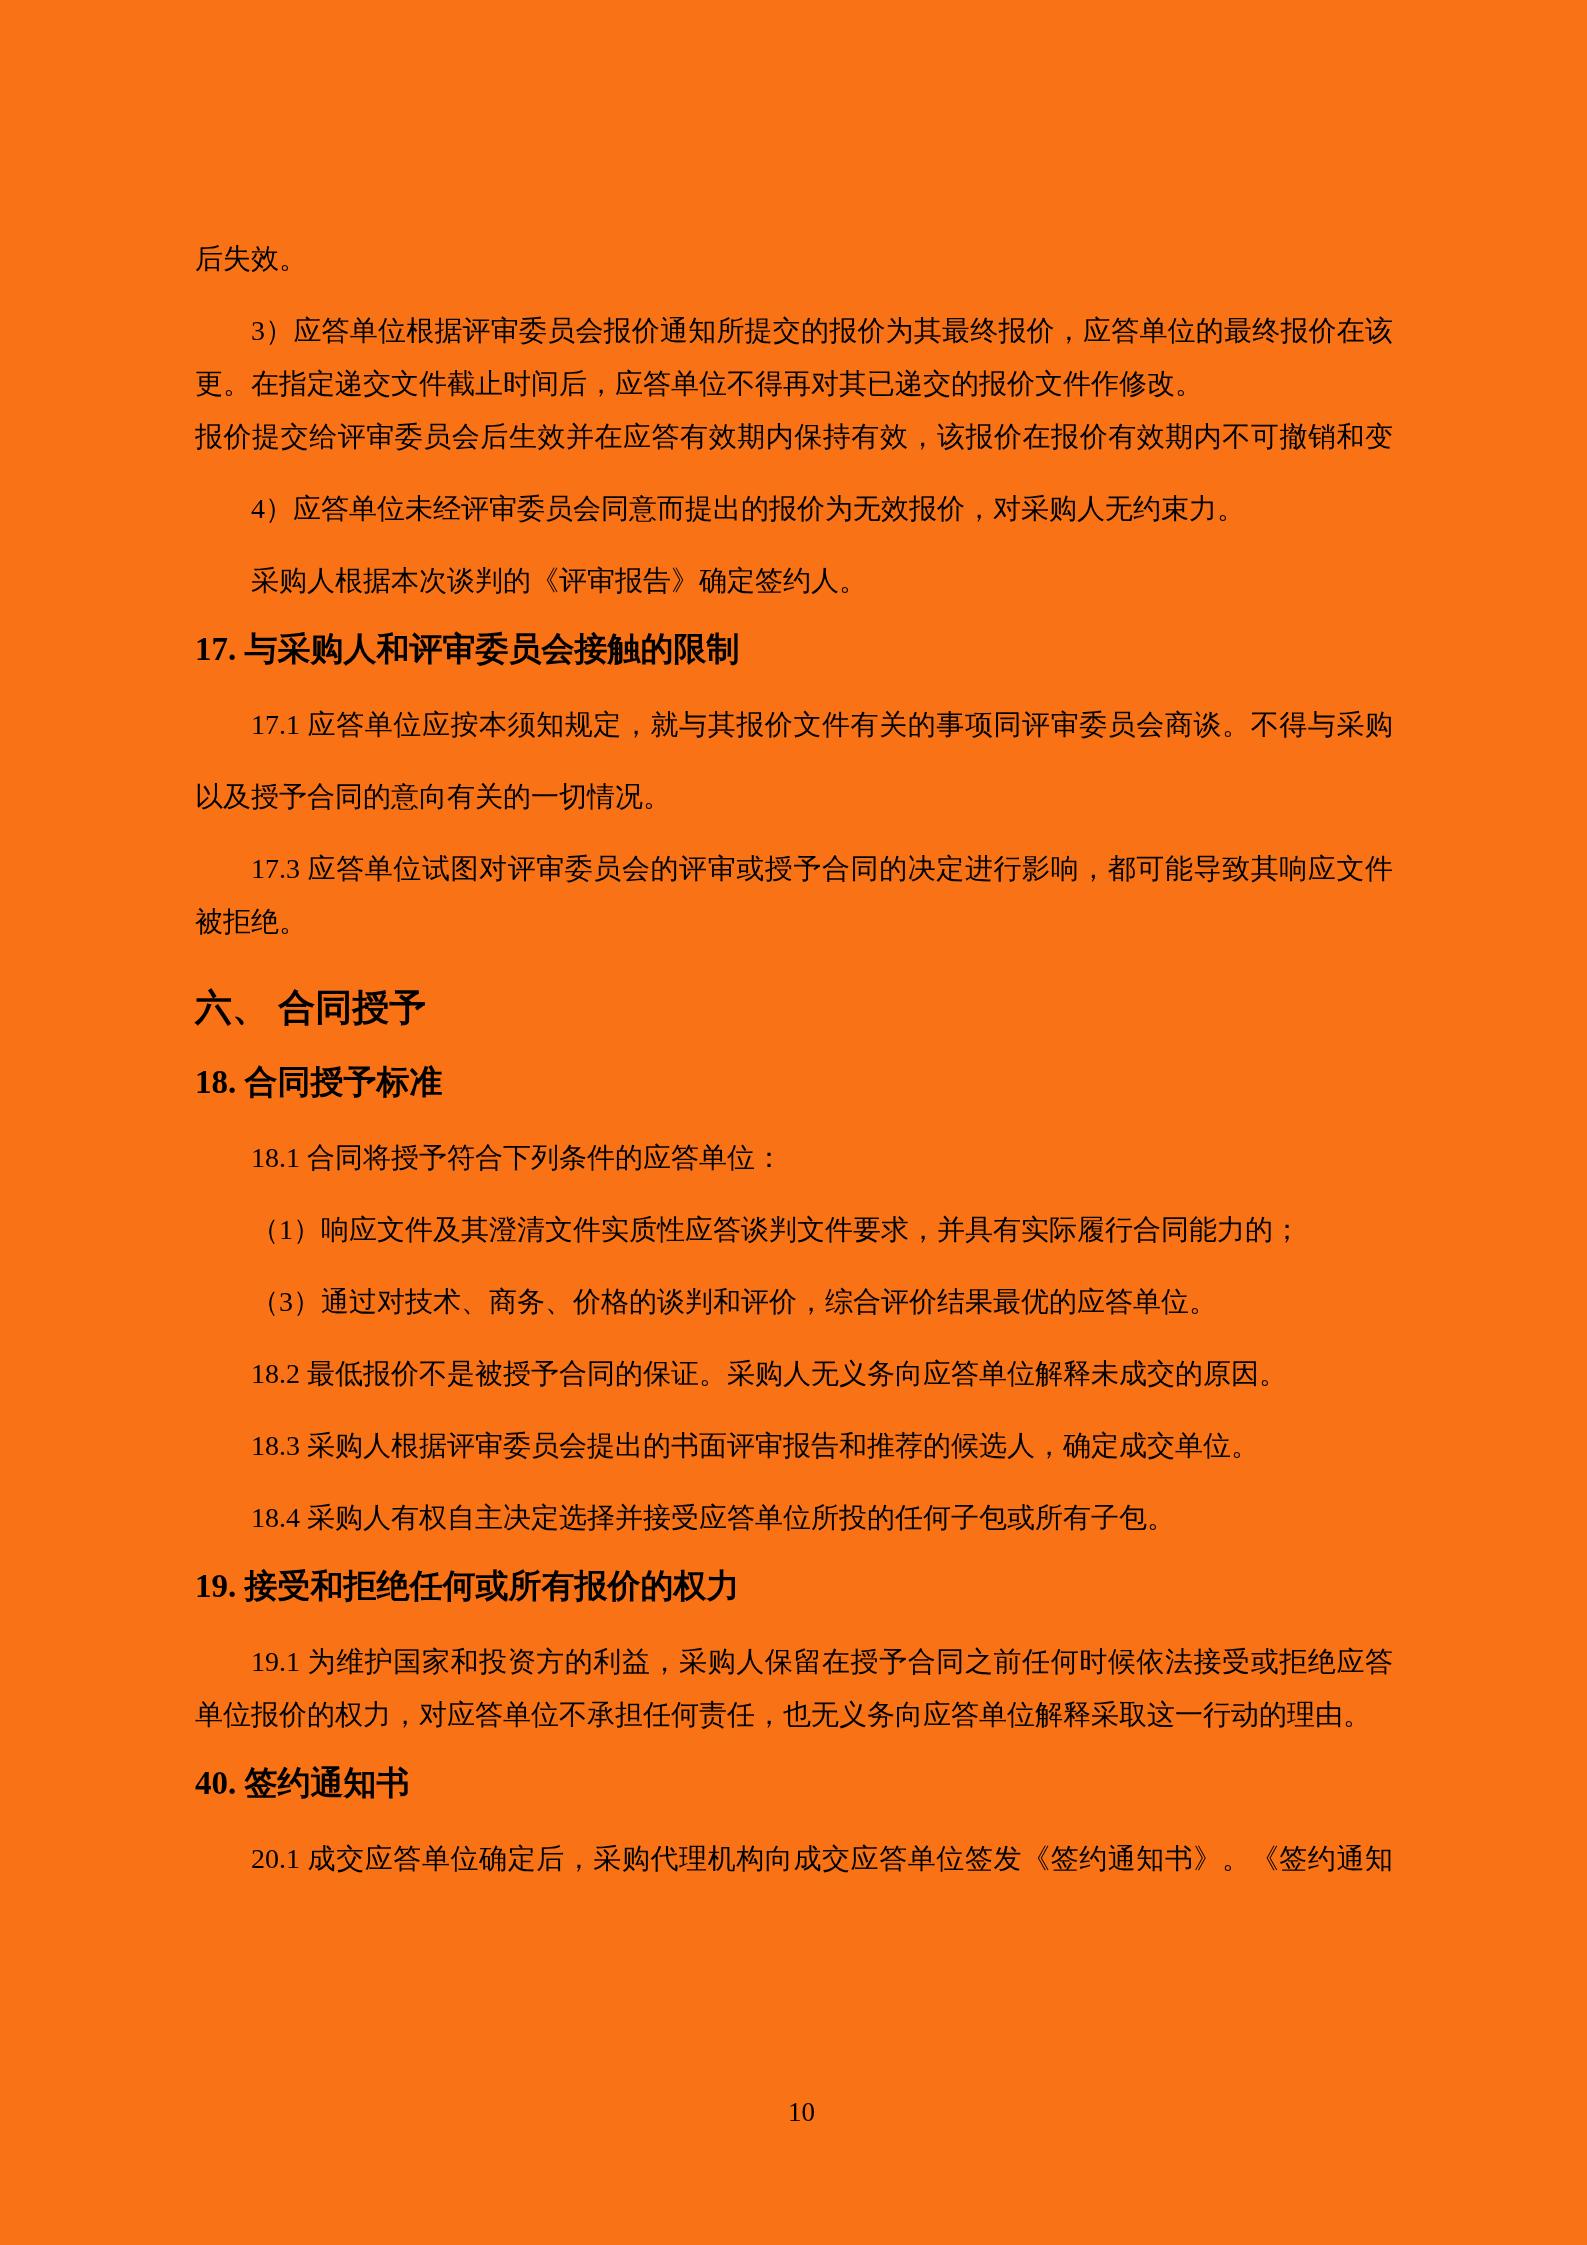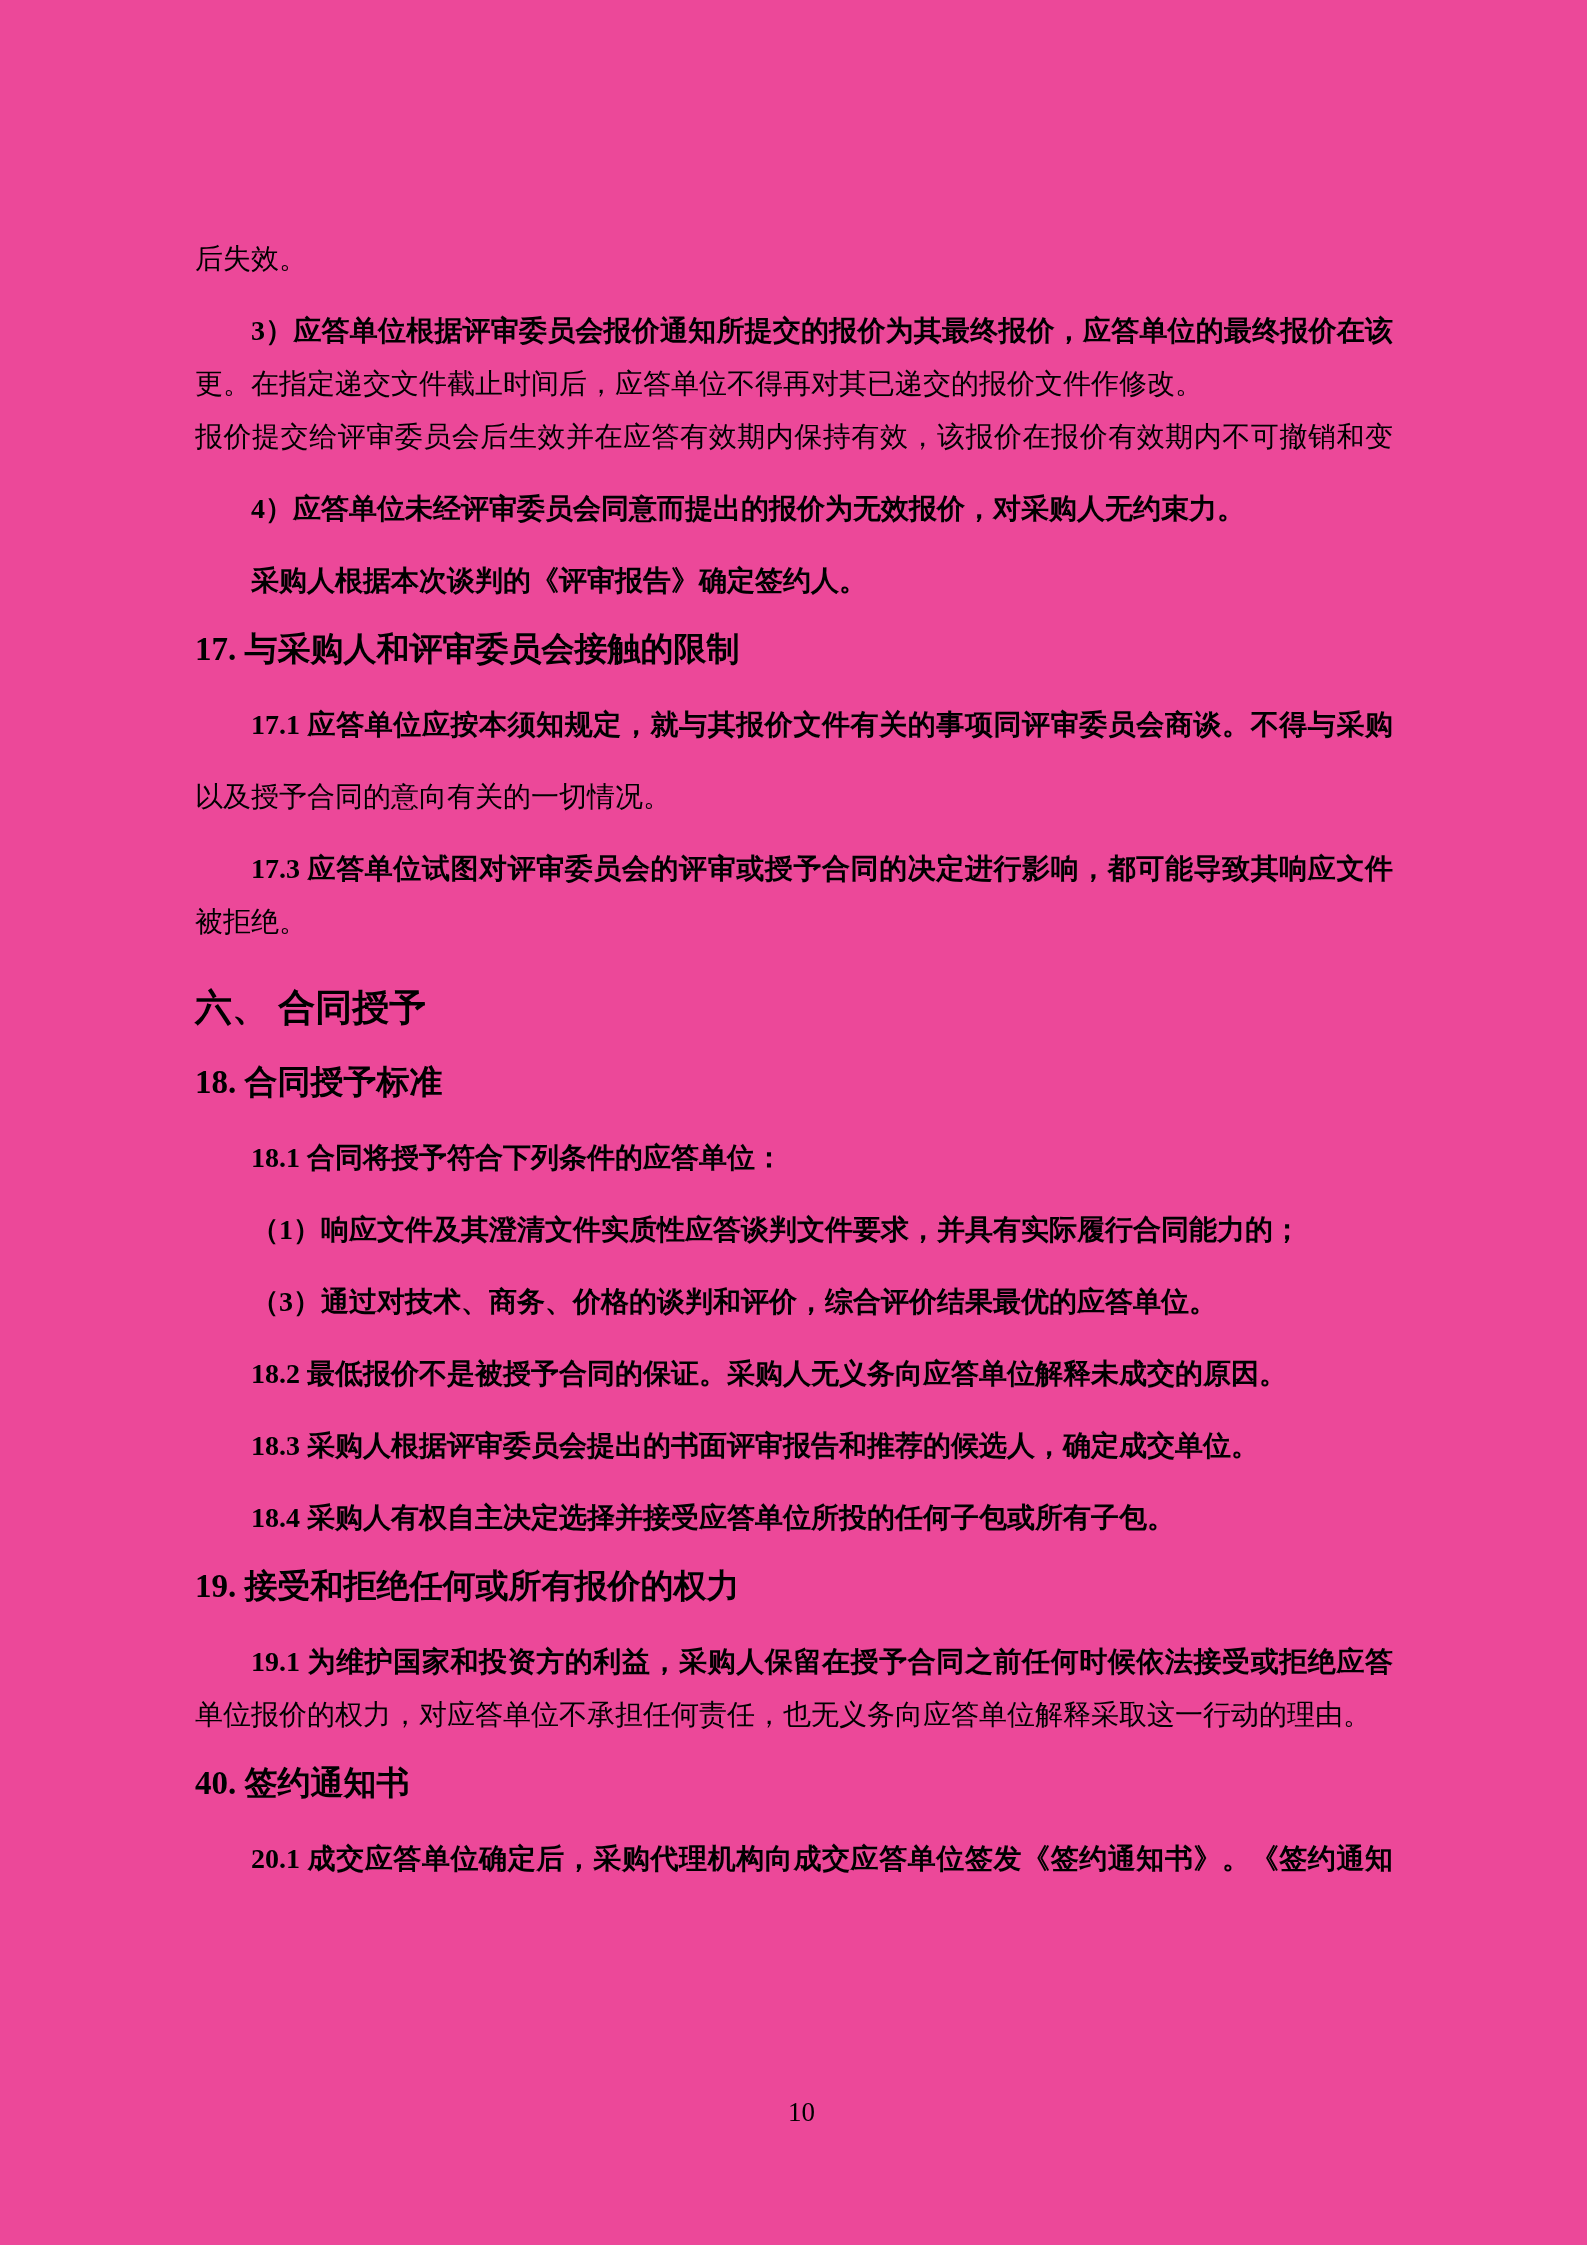--- a/index.html
+++ b/index.html
@@ -4,21 +4,21 @@
 <style>
   html, body {
     margin: 0;
     padding: 0;
     background: #ffffff;
   }
   .page {
     position: relative;
     width: 1587px;
     height: 2245px;
-    background: #ec4899;
+    background: #f97316;
     color: #000000;
     font-family: "Liberation Serif", "DejaVu Serif", serif;
     overflow: hidden;
   }
   .doc-body {
     position: absolute;
     left: 195px;
     top: 232px;
     width: 1198px;
   }
@@ -41,21 +41,21 @@
   .h2 .line {
     font-size: 33px;
     line-height: 60px;
     font-weight: bold;
   }
   .h1 .line {
     font-size: 37px;
     line-height: 64px;
     font-weight: bold;
   }
-  .line.indent { text-indent: 56px; font-weight: bold; }
+  .line.indent { text-indent: 56px; }
 
   .footer {
     position: absolute;
     left: 16px;
     right: 0;
     top: 2096px;
     text-align: center;
     font-size: 27px;
     line-height: 32px;
   }

